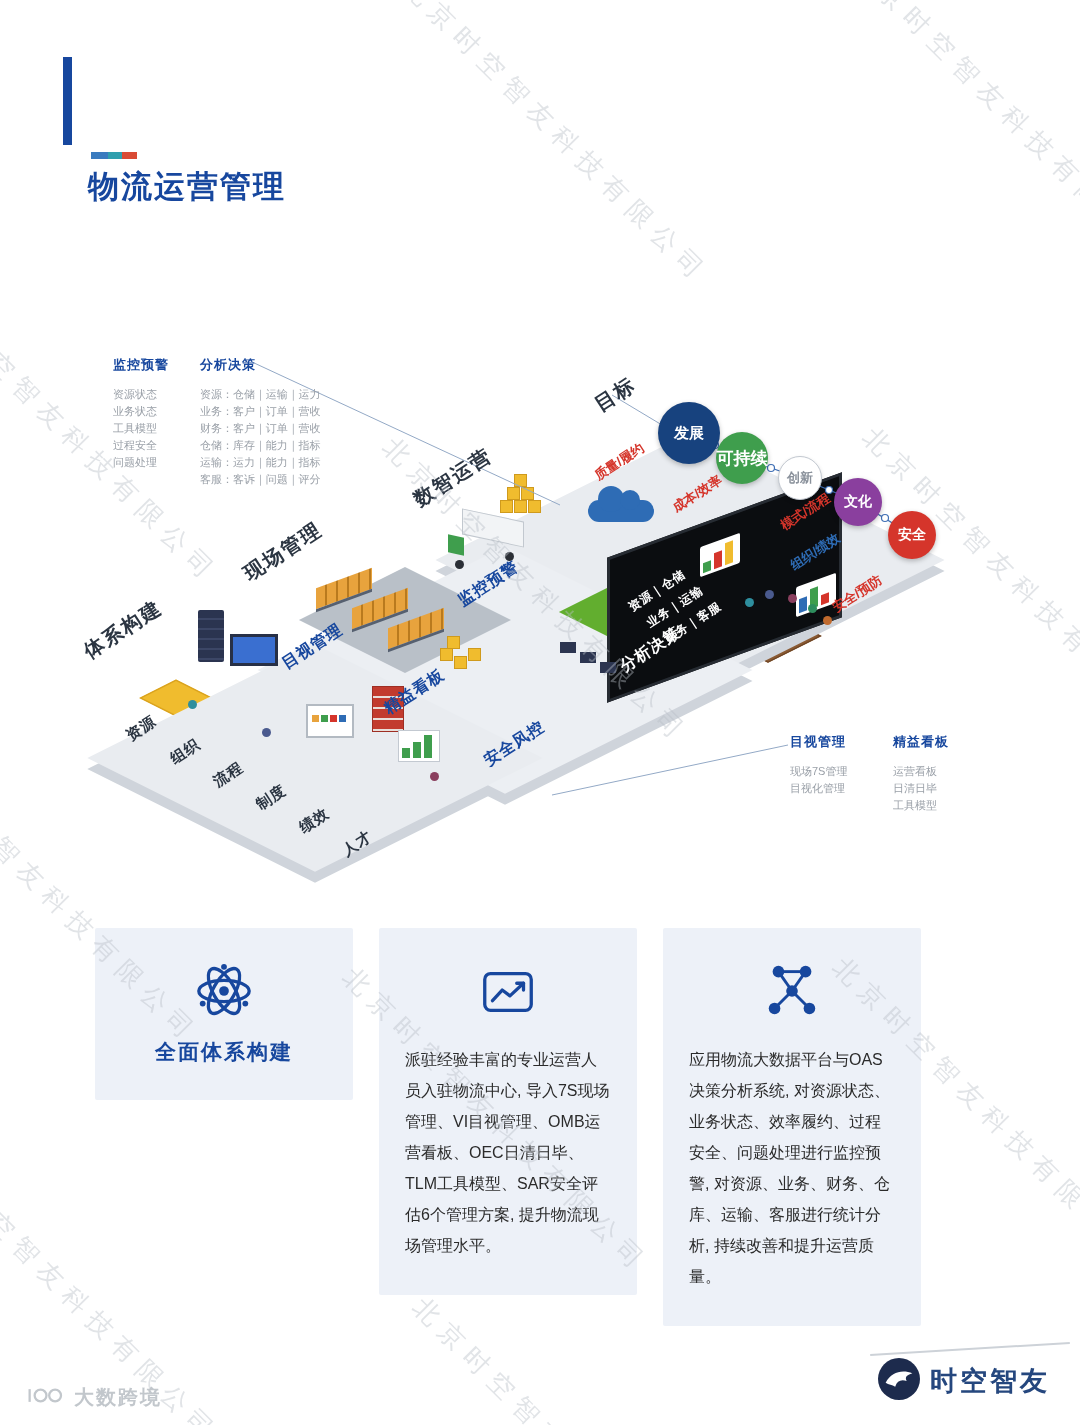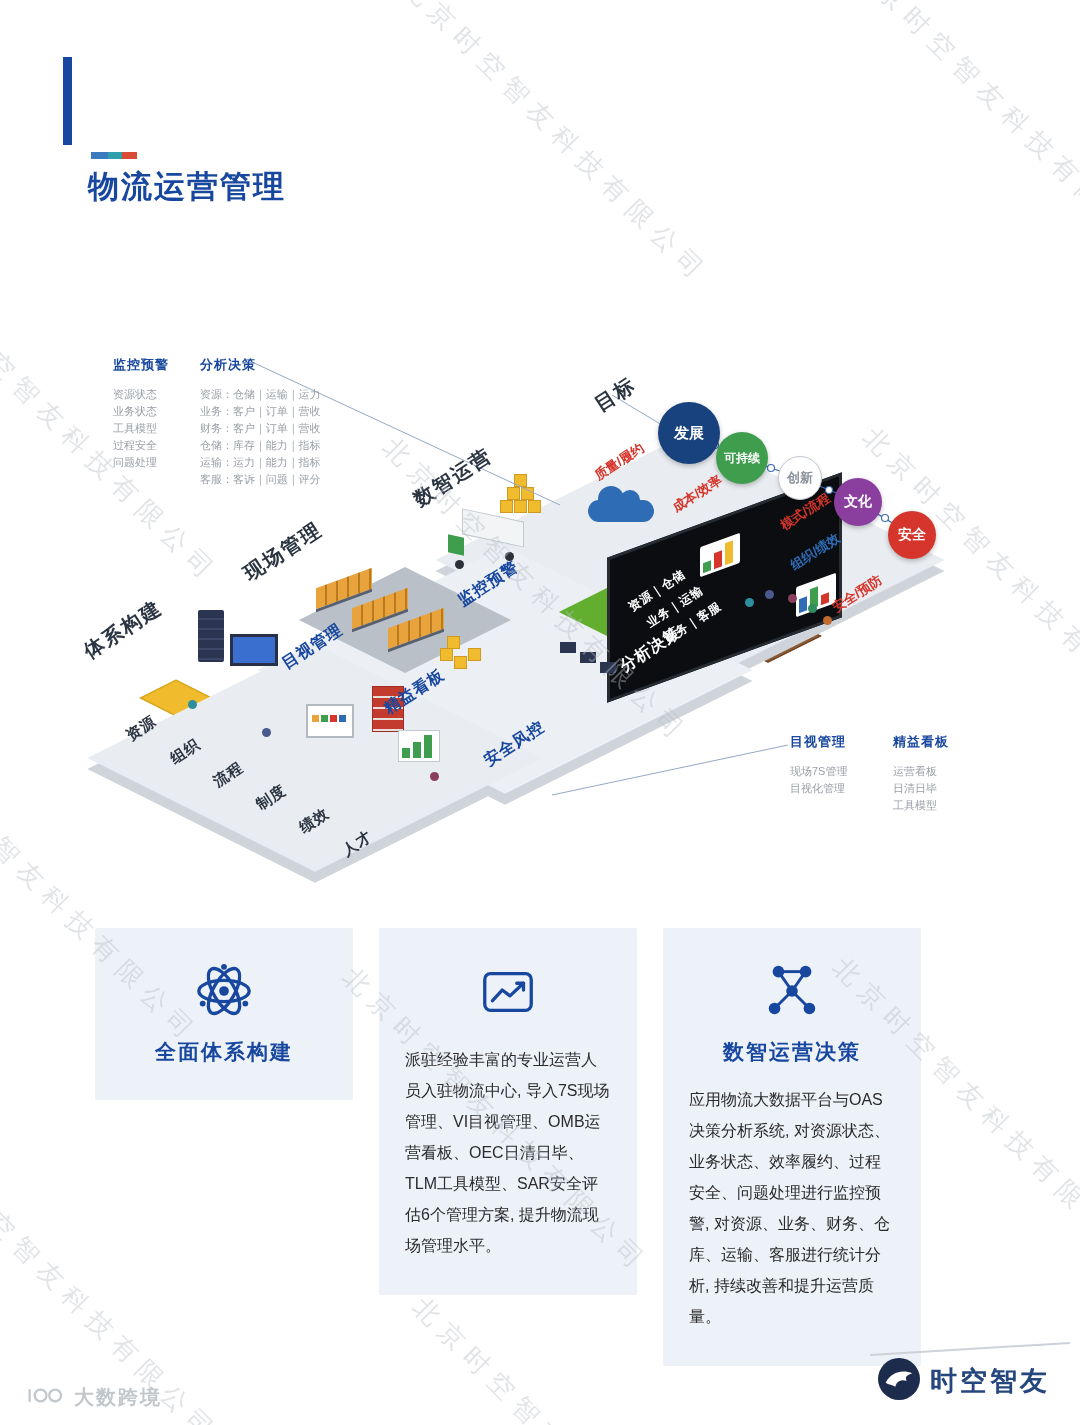--- a/index.html
+++ b/index.html
@@ -75,21 +75,21 @@
   .plat-label { font-size:16px; font-weight:800; color:#17479e; letter-spacing:1px; }
   .plat-label.white { color:#ffffff; }
   .found-label { font-size:15px; font-weight:800; color:#2b3542; letter-spacing:1px; }
   .red-label { font-size:13px; font-weight:700; color:#d5352b; }
   .red-label.blue { color:#2e6cb5; }
   .screen-line { font-size:12px; font-weight:700; color:#ffffff; letter-spacing:1px; }
 
   .goal { position:absolute; z-index:7; border-radius:50%; display:flex; align-items:center; justify-content:center;
           color:#fff; font-weight:700; box-shadow:0 2px 5px rgba(0,0,0,0.25); }
   .goal-0 { left:658px; top:402px; width:62px; height:62px; background:#17427e; font-size:15px; }
-  .goal-1 { left:716px; top:432px; width:52px; height:52px; background:#3f9e4d; font-size:12px; }
+  .goal-1 { left:716px; top:432px; width:52px; height:52px; background:#3f9e4d; font-size:17px; }
   .goal-2 { left:778px; top:456px; width:44px; height:44px; background:#ffffff; color:#8a919b;
             border:1px solid #c3c9d1; font-size:13px; box-shadow:0 2px 4px rgba(0,0,0,0.15); }
   .goal-3 { left:834px; top:478px; width:48px; height:48px; background:#8a3f9e; font-size:14px; }
   .goal-4 { left:888px; top:511px; width:48px; height:48px; background:#d5352b; font-size:14px; }
 
   .note { position:absolute; z-index:7; }
   .note-title { font-size:13px; font-weight:700; color:#17479e; margin-bottom:12px; letter-spacing:1px; }
   .note-item { font-size:11px; color:#9aa0a8; line-height:17px; }
   .note-monitor { left:113px; top:356px; width:88px; }
   .note-analysis { left:200px; top:356px; width:160px; }
@@ -325,21 +325,20 @@
             <line x1="32" y1="32" x2="50" y2="50"></line>
             <line x1="18" y1="12" x2="46" y2="12"></line>
           </g>
           <circle cx="32" cy="32" r="6" fill="#17479e"></circle>
           <circle cx="18" cy="12" r="6" fill="#17479e"></circle>
           <circle cx="46" cy="12" r="6" fill="#17479e"></circle>
           <circle cx="14" cy="50" r="6" fill="#17479e"></circle>
           <circle cx="50" cy="50" r="6" fill="#17479e"></circle>
         </svg>
       </span>
-      <div class="card-title">数智运营决策</div>
       <div class="card-body">应用物流大数据平台与OAS决策分析系统, 对资源状态、业务状态、效率履约、过程安全、问题处理进行监控预警, 对资源、业务、财务、仓库、运输、客服进行统计分析, 持续改善和提升运营质量。</div>
     </div>
   </div>
 
   <div class="foot-left">
     <span>
       <svg viewBox="0 0 44 20" width="40" height="19" fill="none" stroke="#c2c7cc" stroke-width="2.5">
         <line x1="4" y1="3" x2="4" y2="17"></line>
         <circle cx="16" cy="10" r="6.5"></circle>
         <circle cx="32" cy="10" r="6.5"></circle>

